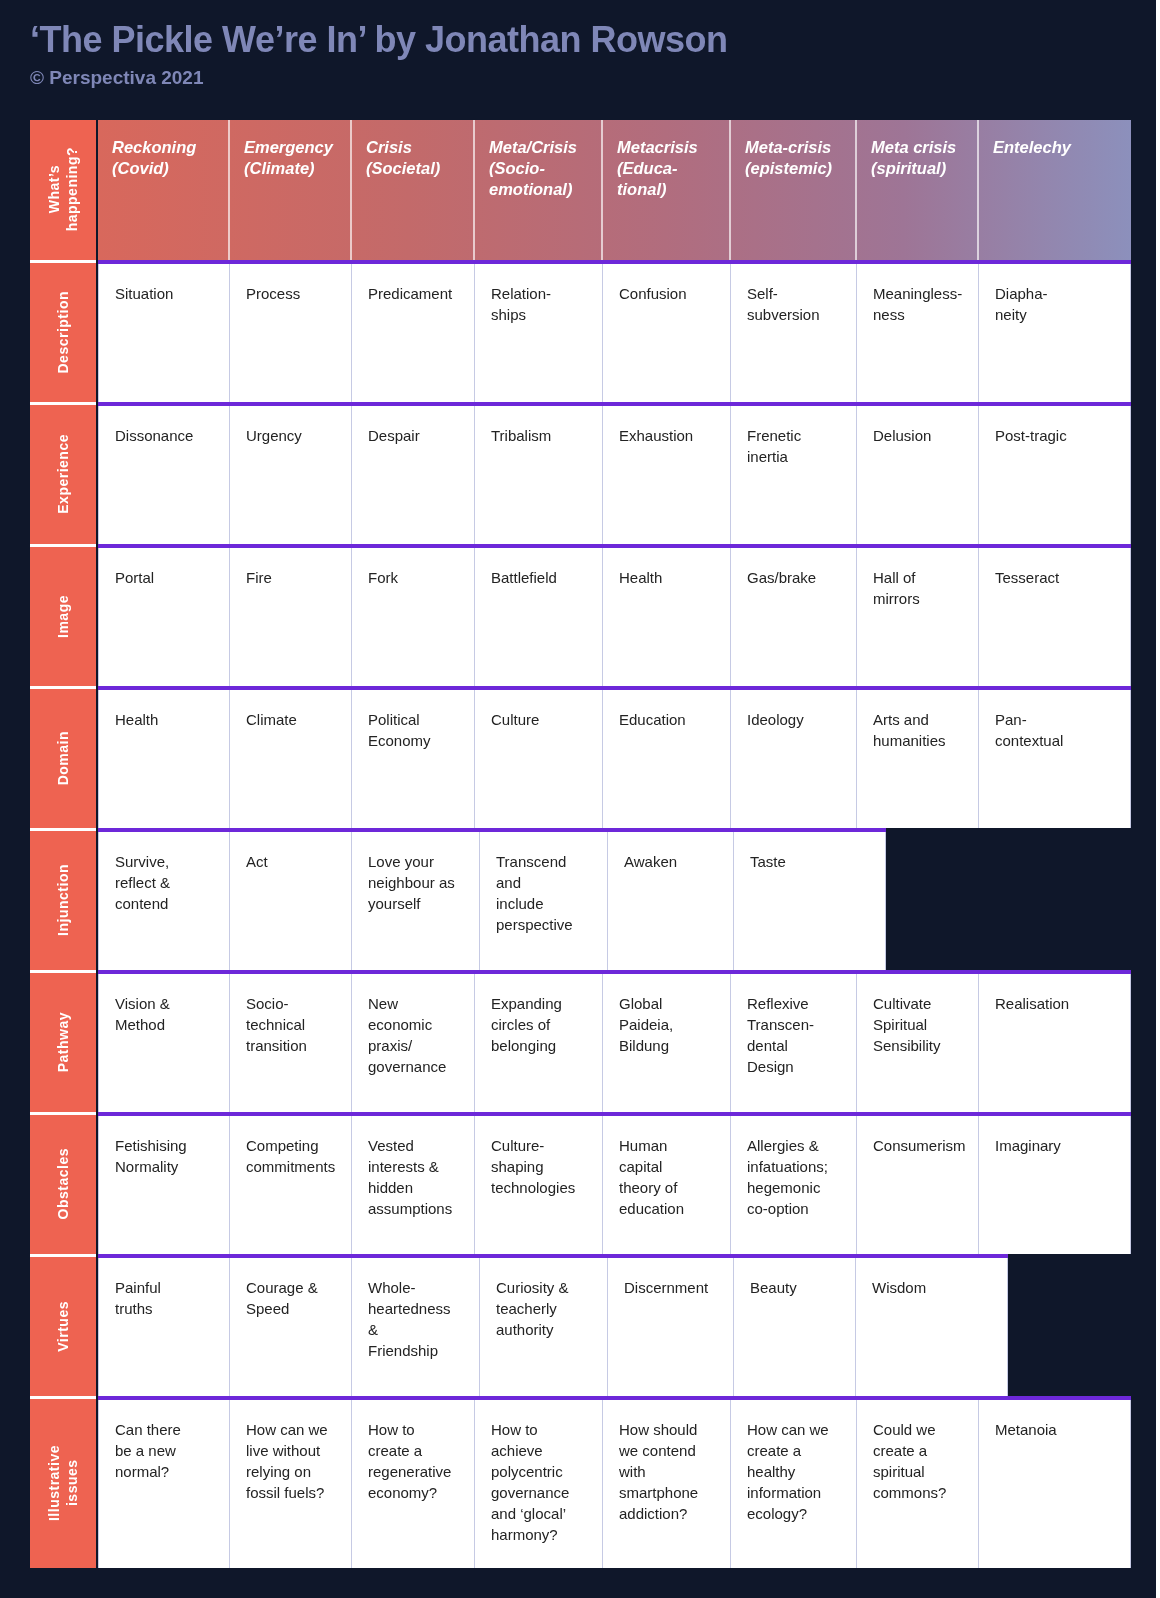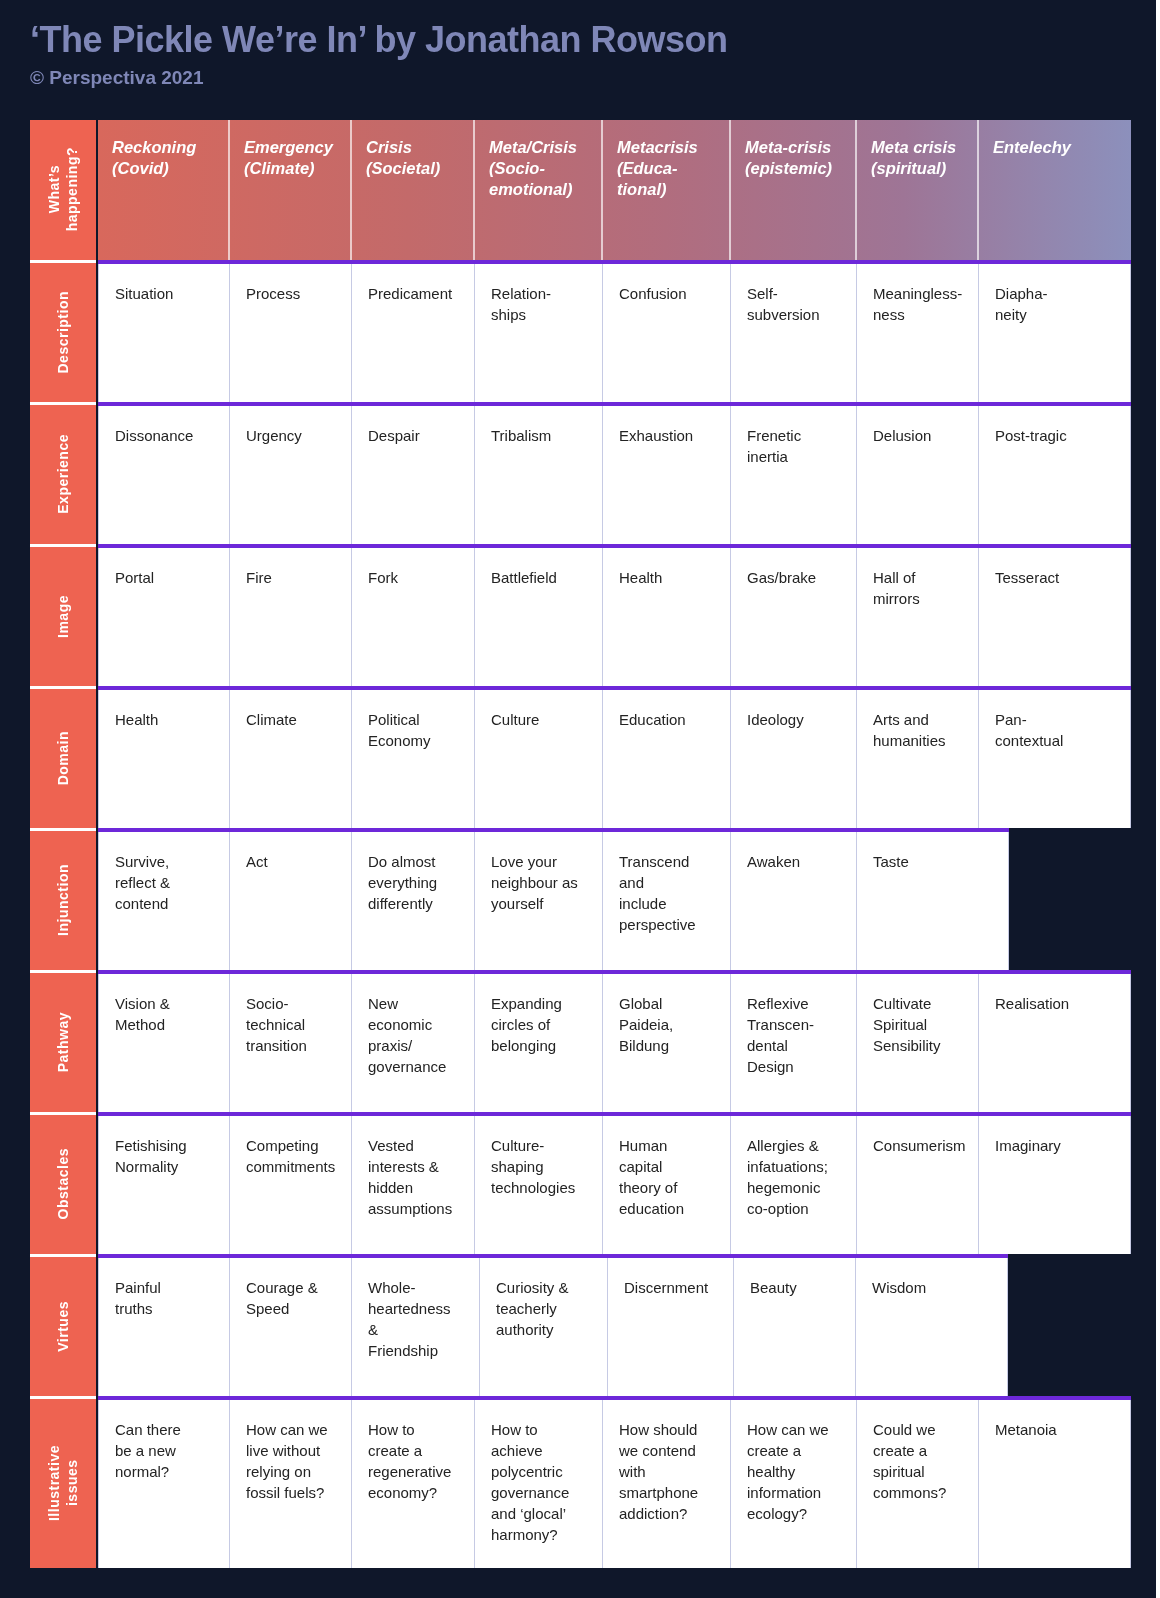--- a/index.html
+++ b/index.html
@@ -166,23 +166,20 @@
         </div>
         <div class="body-row">
           <div class="row-label">
             <span class="vtext">Injunction</span>
           </div>
           <div class="data-region">
             <div class="cell w1">Survive,
 reflect &amp;
 contend</div>
             <div class="cell w2">Act</div>
-            <div class="cell w3">Do almost
-everything
-differently</div>
             <div class="cell w4">Love your
 neighbour as
 yourself</div>
             <div class="cell w5">Transcend
 and
 include
 perspective</div>
             <div class="cell w6">Awaken</div>
             <div class="cell w8 bold">Taste</div>
           </div>

